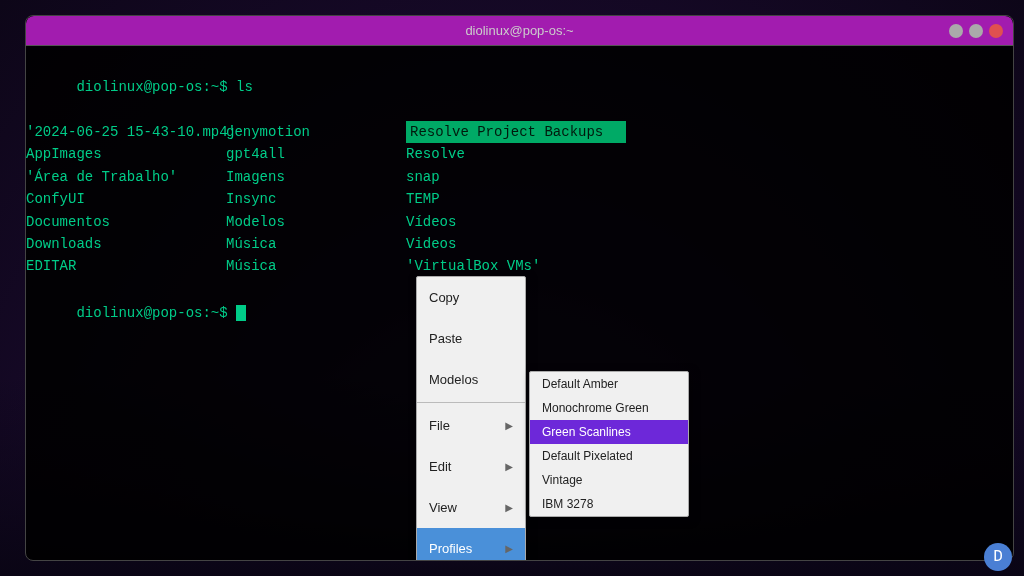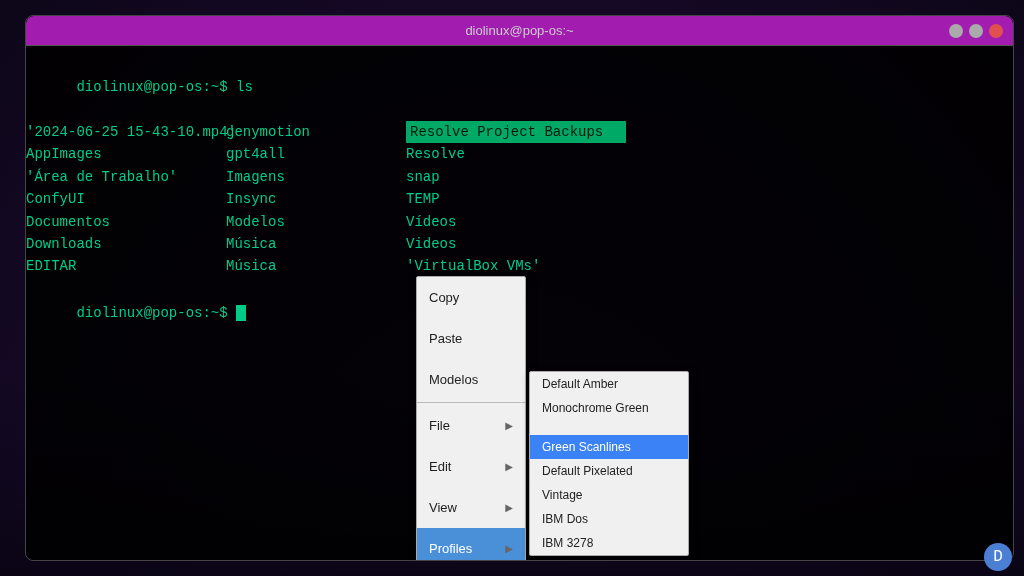--- a/index.html
+++ b/index.html
@@ -191,23 +191,22 @@
       padding: 5px 12px;
       font-size: 12px;
       font-family: sans-serif;
       color: #222;
       cursor: pointer;
       white-space: nowrap;
     }
 
     .submenu-item:hover,
     .submenu-item.active {
-      background: #3b82f6;
+      background: #6d28d9;
       color: white;
-      margin-top: 15px;
     }
 
     
     .cursor {
       display: inline-block;
       width: 10px;
       height: 16px;
       background: #00cc88;
       vertical-align: text-bottom;
       animation: blink 1s step-end infinite;
@@ -330,21 +329,20 @@
       </div>
     </div>
 
   <div class="submenu">
 
   <div class="submenu-item">Default Amber</div>
       <div class="submenu-item">Monochrome Green</div>
       <div class="submenu-item active">Green Scanlines</div>
       <div class="submenu-item">Default Pixelated</div>
       <div class="submenu-item">Vintage</div>
-      <div class="submenu-item">IBM Dos</div>
       <div class="submenu-item">IBM 3278</div>
     </div>
 </div>
 
 <div class="taskbar-icon">
   <div class="taskbar-icon-circle">
     <span>D</span>
   </div>
 </div>
 

